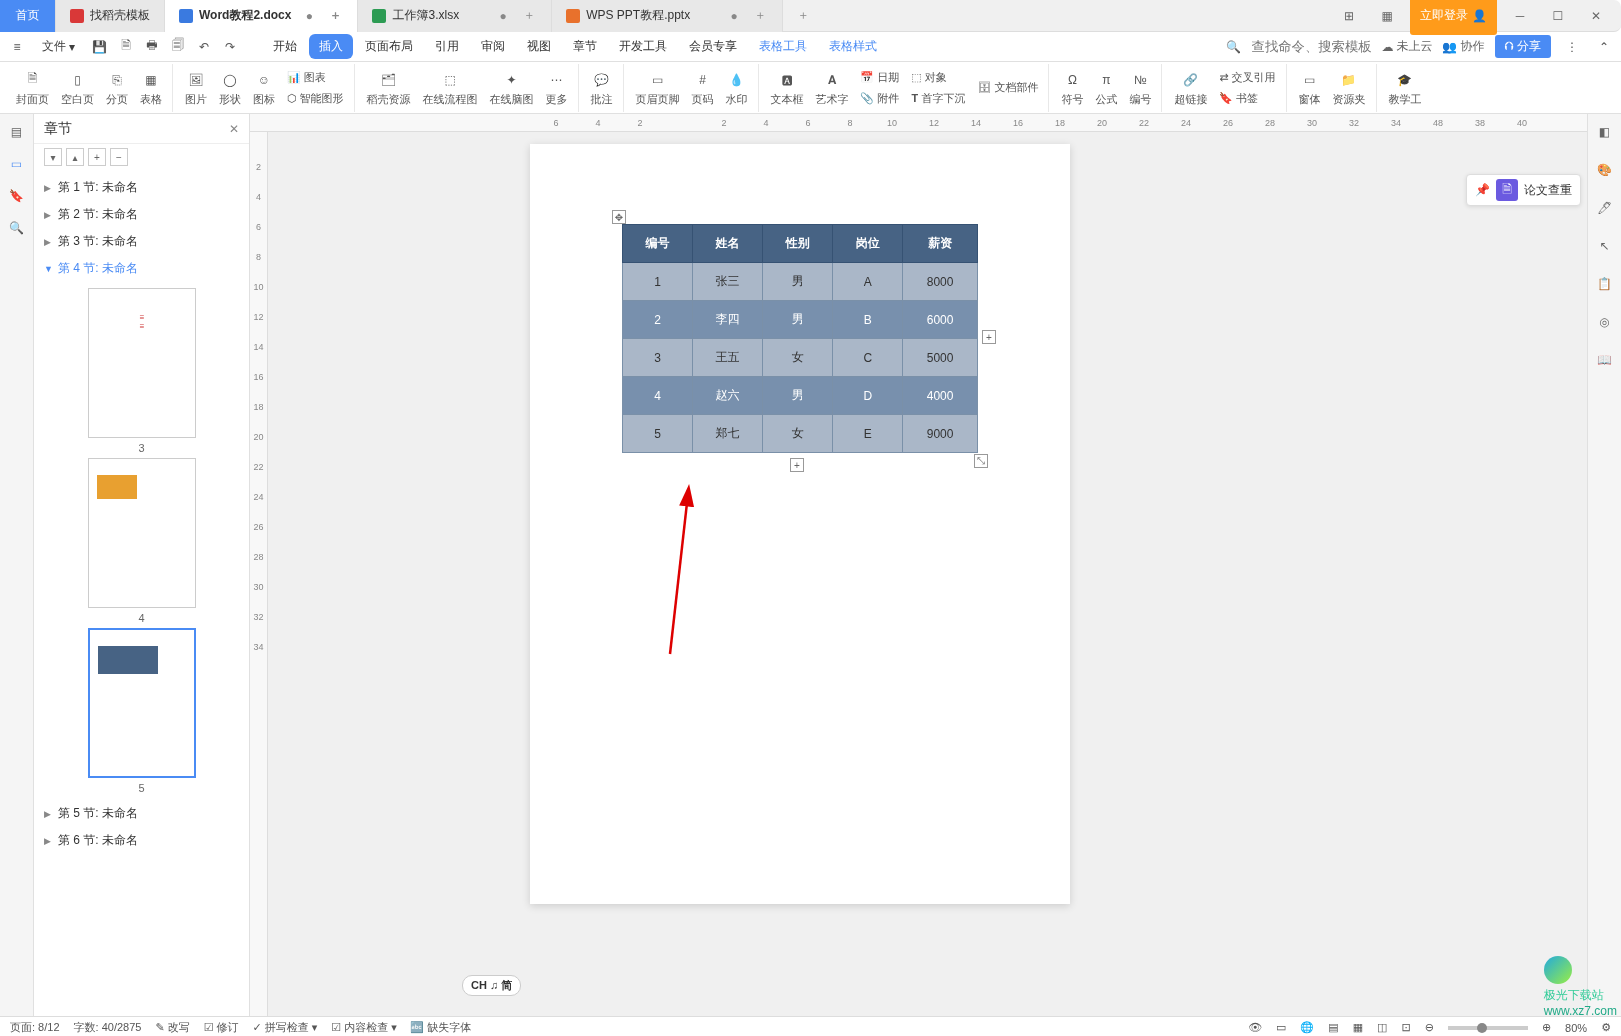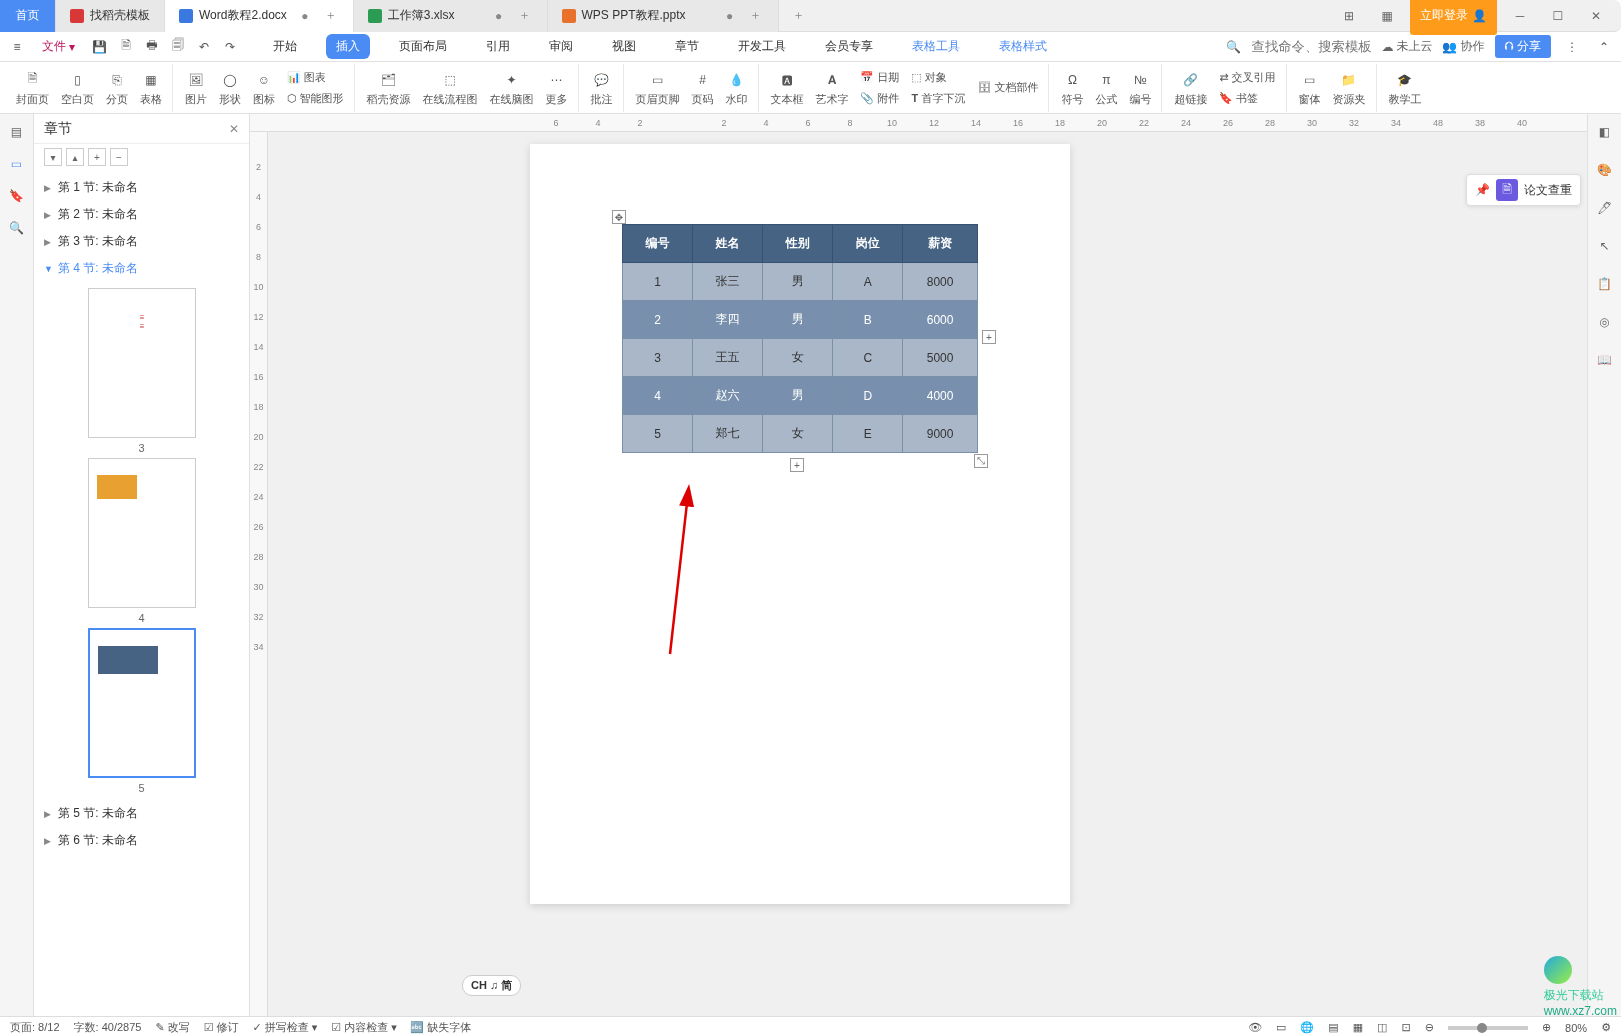--- a/index.html
+++ b/index.html
@@ -2,38 +2,38 @@
 <html><head>
 <meta charset="utf-8">
 <style>
 * { margin: 0; padding: 0; box-sizing: border-box; font-family: "Microsoft YaHei", sans-serif; }
 body { background: #fff; font-size: 12px; color: #333; overflow: hidden; }
 
 
 .tab-bar { height: 32px; background: #f0f0f0; display: flex; align-items: center; border-bottom: 1px solid #ddd; border-radius: 7px; }
 .tab { height: 32px; display: flex; align-items: center; padding: 0 14px; border-right: 1px solid #ddd; background: #e8e8e8; cursor: pointer; gap: 6px; position: relative; }
 .tab.home { background: #4a8bf4; color: #fff; width: 56px; justify-content: center; }
-.tab.active { background: #fff; }
+.tab.active { background: #fff; font-weight: bold; }
 .tab-icon { width: 14px; height: 14px; border-radius: 2px; display: inline-block; }
 .tab-icon.blue { background: #3a7ae0; }
 .tab-icon.green { background: #2c9b53; }
 .tab-icon.orange { background: #e8712c; }
 .tab-icon.red { background: #d93838; }
 .tab-close { width: 16px; height: 16px; display: inline-flex; align-items: center; justify-content: center; color: #888; margin-left: 4px; }
 .tab-add { width: 40px; display: flex; align-items: center; justify-content: center; color: #888; cursor: pointer; }
 .tab-right { margin-left: auto; display: flex; align-items: center; gap: 8px; padding-right: 10px; }
 .login-btn { background: #ff9b1a; color: #fff; padding: 11px 10px; border-radius: 3px; display: flex; align-items: center; gap: 4px; cursor: pointer; }
 .win-btn { width: 30px; height: 28px; display: flex; align-items: center; justify-content: center; color: #666; cursor: pointer; }
 
 
 .menu-bar { height: 30px; display: flex; align-items: center; padding: 0 6px; gap: 6px; border-bottom: 1px solid #e0e0e0; }
 .menu-left { display: flex; align-items: center; gap: 4px; }
 .qat-btn { width: 22px; height: 22px; display: flex; align-items: center; justify-content: center; color: #555; cursor: pointer; }
-.file-btn { padding: 3px 10px; color: #be185d; cursor: pointer; display: flex; align-items: center; gap: 3px; }
-.menu-tabs { display: flex; gap: 19px; margin-left: 16px; }
+.file-btn { padding: 3px 10px; color: #404040; cursor: pointer; display: flex; align-items: center; gap: 3px; }
+.menu-tabs { display: flex; gap: 2px; margin-left: 16px; }
 .menu-tab { padding: 4px 10px; cursor: pointer; color: #333; }
 .menu-tab.active { background: #4a8bf4; color: #fff; border-radius: 6px; }
 .menu-tab.tool { color: #4a8bf4; }
 .menu-right { margin-left: auto; display: flex; align-items: center; gap: 10px; }
 .search-box { border: none; outline: none; width: 120px; color: #0369a1; }
 .cloud-btn { color: #666; display: flex; align-items: center; gap: 3px; cursor: pointer; }
 .share-btn { background: #4a8bf4; color: #fff; padding: 3px 10px; border-radius: 3px; cursor: pointer; }
 
 
 .ribbon { height: 52px; display: flex; align-items: center; padding: 2px 6px; border-bottom: 1px solid #e0e0e0; gap: 2px; }

